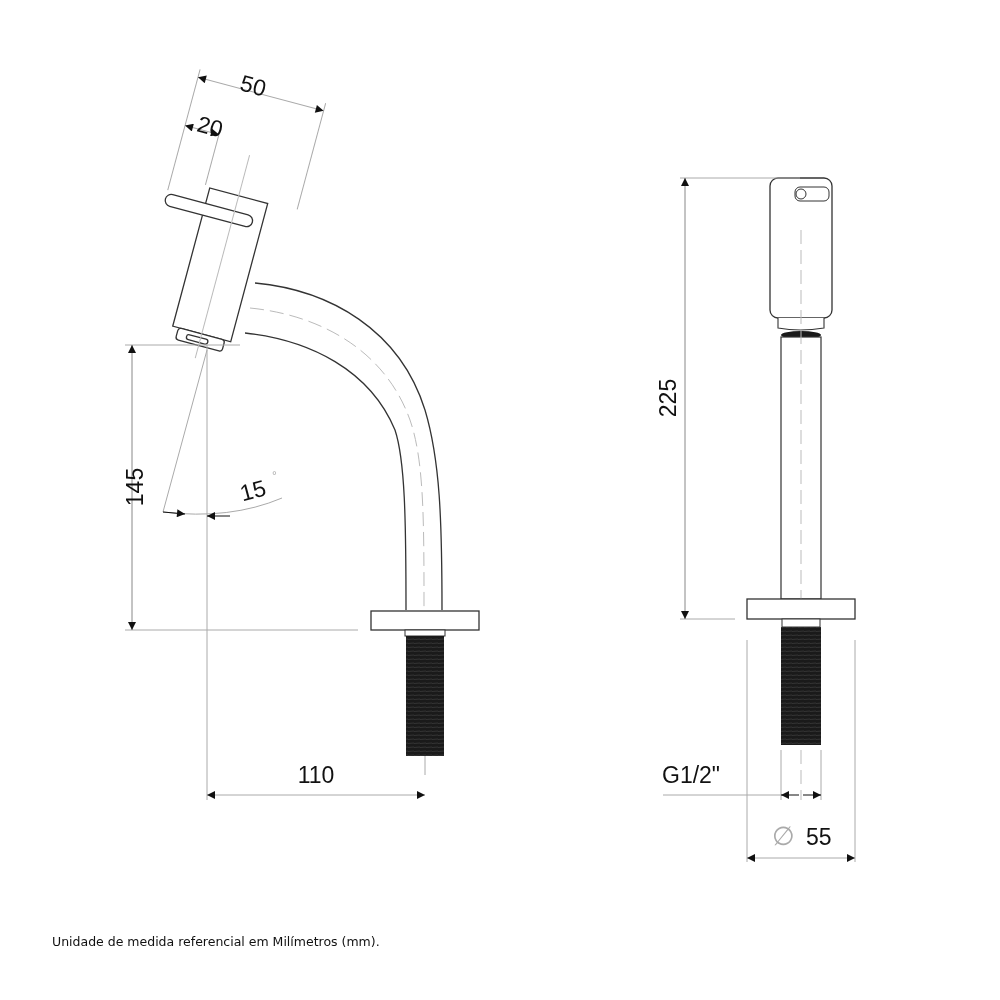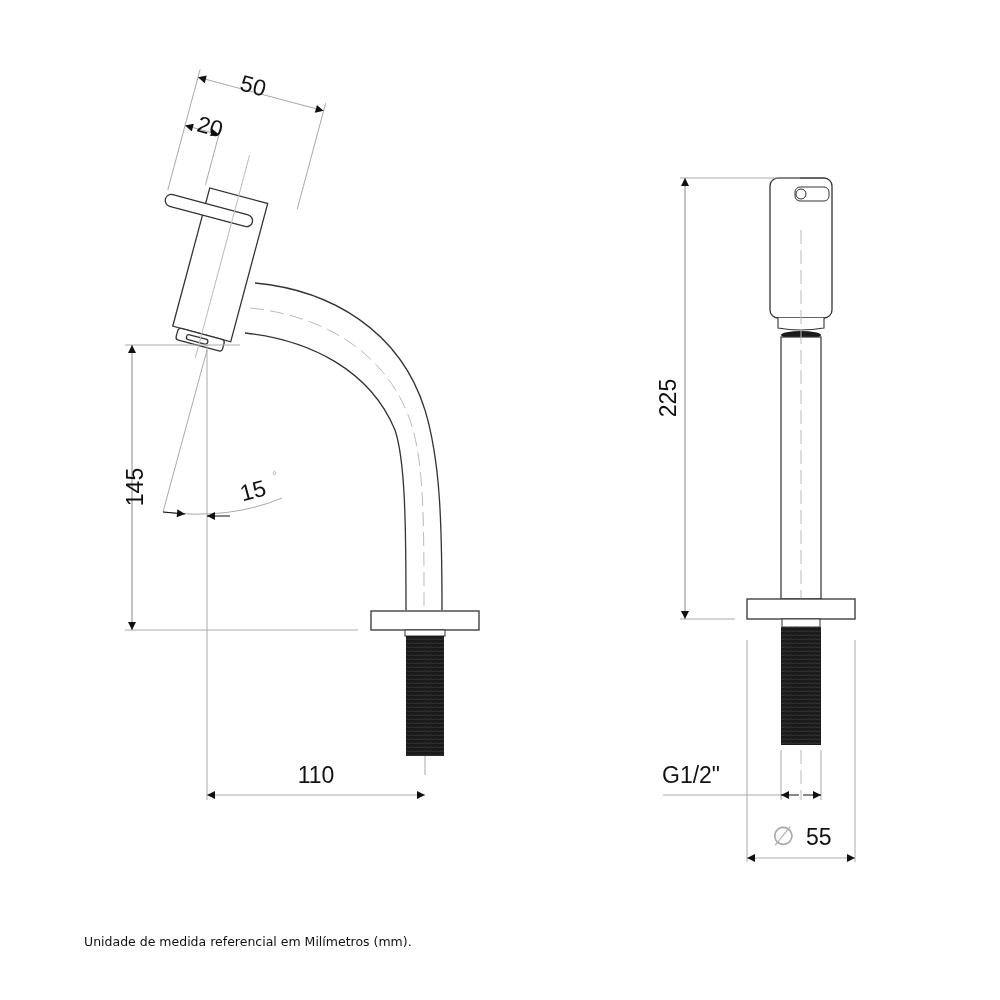--- a/index.html
+++ b/index.html
@@ -1,19 +1,19 @@
 <!DOCTYPE html>
 <html><head>
 <meta charset="utf-8">
 <style>
   html,body{margin:0;padding:0;background:#fff;}
   #canvas{position:relative;width:1000px;height:1000px;background:#fff;overflow:hidden;}
   svg{position:absolute;left:0;top:0;}
   .dimtxt{font-family:"Liberation Sans",sans-serif;font-size:23px;fill:#111;}
-  .note{position:absolute;left:52px;top:934px;font-family:"DejaVu Sans",sans-serif;font-size:12.5px;color:#111;margin-left:32px;}
+  .note{position:absolute;left:52px;top:934px;font-family:"DejaVu Sans",sans-serif;font-size:12.5px;color:#111;}
 </style>
 </head>
 <body>
 
 <div id="canvas">
 <svg width="1000" height="1000" viewBox="0 0 1000 1000">
   <defs>
     <marker id="arr" viewBox="0 0 10 10" refX="10" refY="5" markerWidth="14" markerHeight="8" orient="auto-start-reverse" markerUnits="userSpaceOnUse">
       <path d="M0,0 L10,5 L0,10 z" fill="#111"></path>
     </marker>

